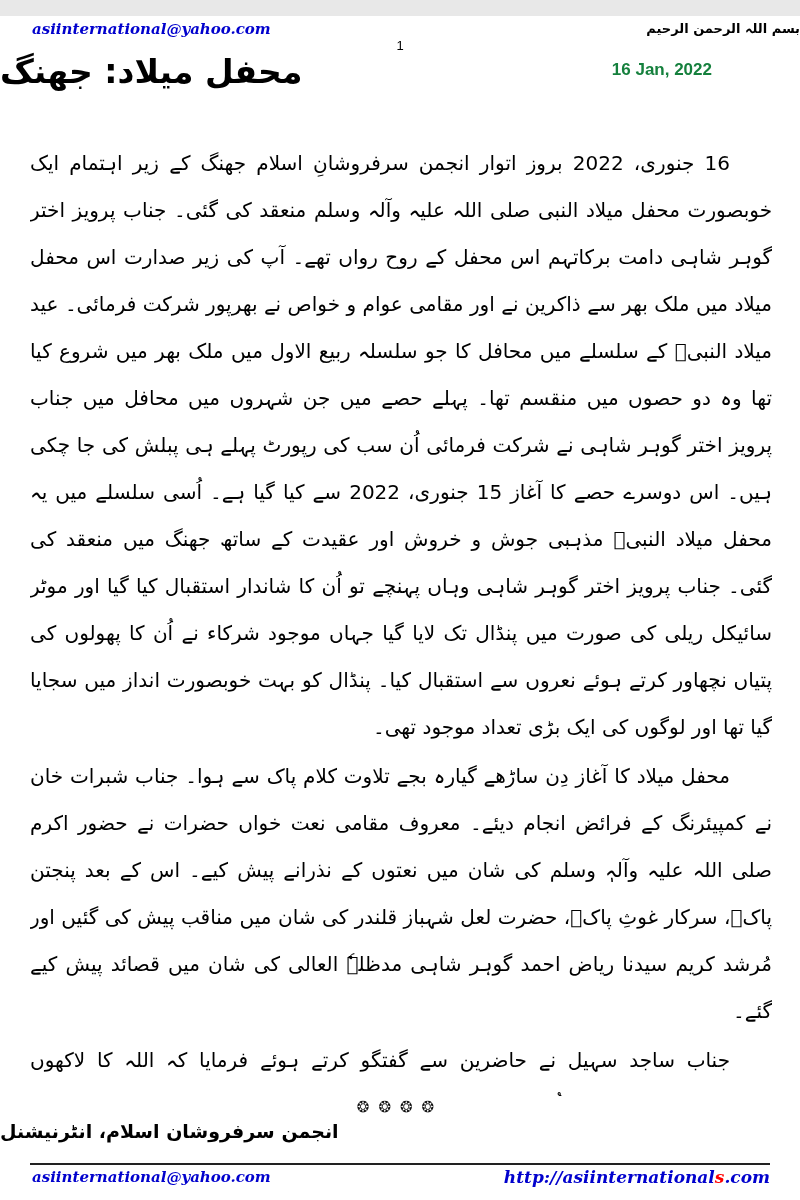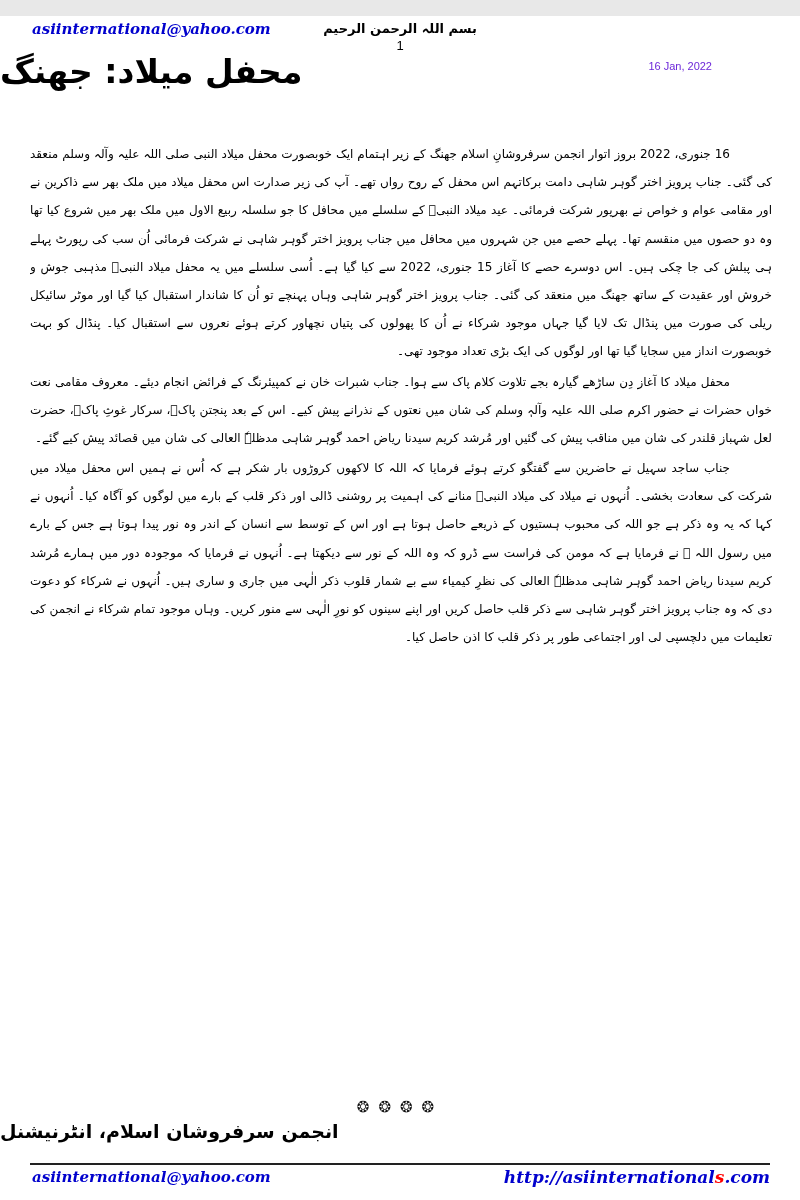--- a/index.html
+++ b/index.html
@@ -15,49 +15,48 @@
   
   .top-email{
     position:absolute;left:32px;top:4px;
     font-family:"DejaVu Serif",serif;
     font-style:italic;font-weight:bold;
     font-size:15px;color:#0101cd;
     text-decoration:none;
   }
   .bismillah{
     position:absolute;top:5px;left:0;width:100%;
-    text-align:center;
     font-size:13px;font-weight:bold;
     direction:rtl;
   }
   .page-number{
     position:absolute;top:22px;left:0;width:100%;
     text-align:center;
     font-family:"Liberation Sans",sans-serif;
     font-size:13px;
   }
   .date{
     position:absolute;top:44px;right:88px;
     font-family:"Liberation Sans",sans-serif;
-    font-size:11px;color:#6d28d9;
+    font-size:17px;color:#15803d;font-weight:bold;
   }
   .doc-title{
     position:absolute;top:36px;left:0;width:100%;
     text-align:left;
     direction:rtl;
     font-size:33px;font-weight:bold;
     letter-spacing:-1px;
   }
   
   .body-text{
     position:absolute;top:124px;left:30px;right:28px;bottom:120px;
     overflow:hidden;
     direction:rtl;
     text-align:justify;
-    font-size:12px;
+    font-size:20px;
     line-height:2.35;
   }
   .body-text p{
     margin:0 0 2px 0;
     text-indent:42px;
   }
   
   .ornaments{
     position:absolute;top:1082px;left:0;width:100%;
     text-align:center;

